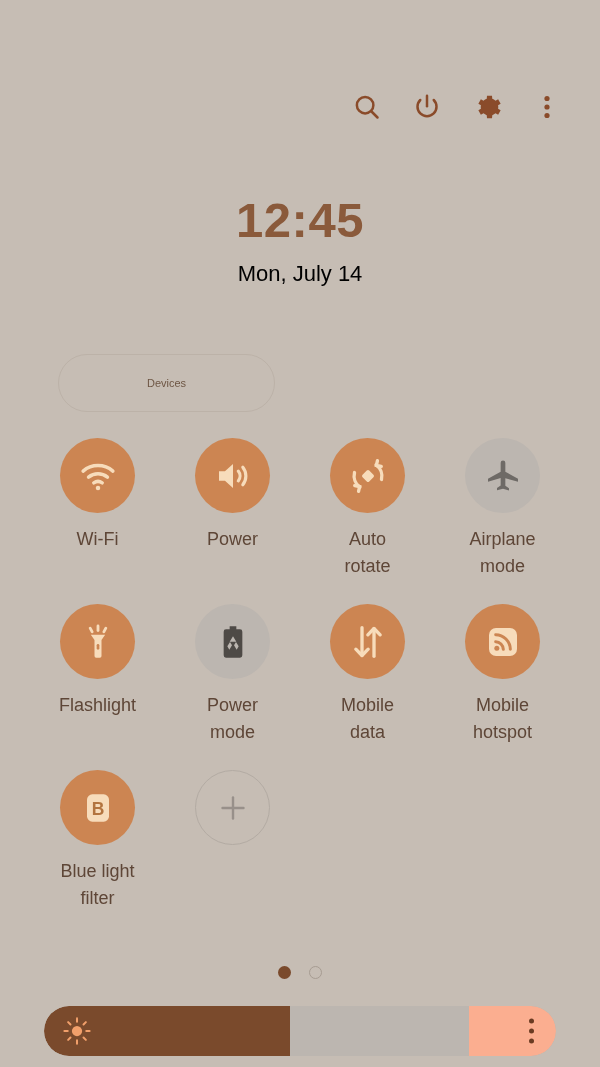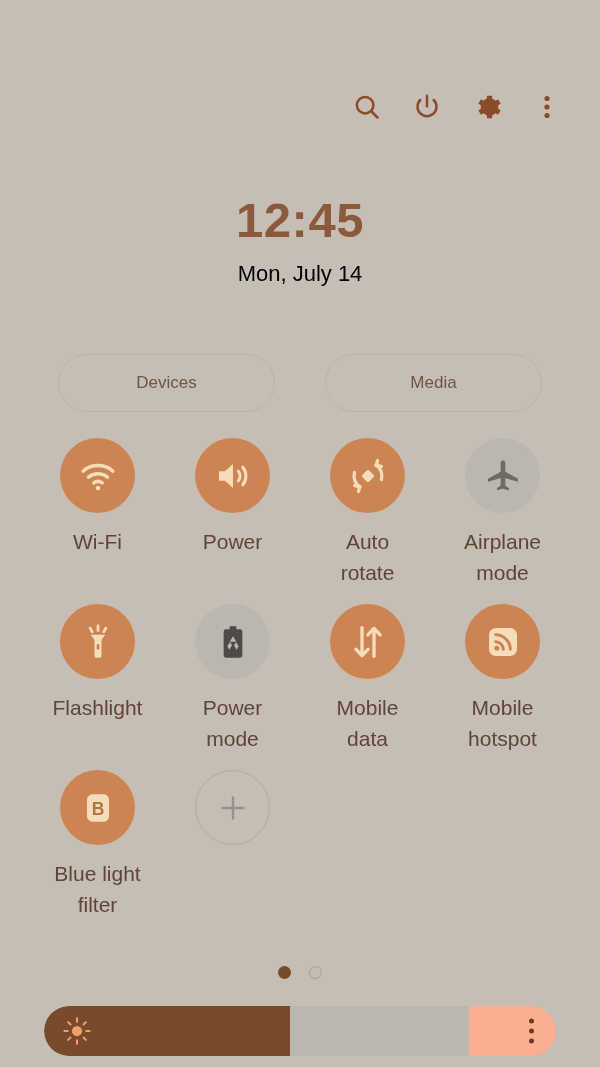--- a/index.html
+++ b/index.html
@@ -67,21 +67,21 @@
     justify-content: space-between;
   }
   .pill {
     width: 217px;
     height: 58px;
     border-radius: 29px;
     border: 1px solid #BCB2A8;
     display: flex;
     align-items: center;
     justify-content: center;
-    font-size: 17px;
+    font-size: 11px;
     color: #6E5644;
     box-sizing: border-box;
     cursor: pointer;
     background: transparent;
   }
 
   
   .grid {
     position: absolute;
     top: 438px;
@@ -109,21 +109,21 @@
     flex: 0 0 auto;
   }
   .tile-circle.on  { background: #CC8552; }
   .tile-circle.off { background: #BCB6B0; }
   .tile-circle.add {
     background: transparent;
     border: 1.5px solid #B3ABA3;
   }
   .tile-label {
     margin-top: 13px;
-    font-size: 21px;
+    font-size: 18px;
     line-height: 1.48;
     color: #5E4637;
     text-align: center;
     max-width: 118px;
     white-space: pre-line;
   }
 
   
   .dots {
     position: absolute;
@@ -233,21 +233,20 @@
   </div>
 </div>
 
 <div class="clock-block">
   <div class="clock-time">12:45</div>
   <div class="clock-date">Mon, July 14</div>
 </div>
 
 <div class="pill-row">
   <div class="pill">Devices</div>
-  <div class="pill">Media</div>
 </div>
 
 <div class="grid">
 
   <div class="tile">
     <div class="tile-circle on">
       <svg width="42" height="42" viewBox="0 0 24 24" fill="none" stroke="#F7DCBB" stroke-width="2" stroke-linecap="round">
         <path d="M3.5 9.2a13 13 0 0 1 17 0"></path>
           <path d="M6.6 12.6a8.6 8.6 0 0 1 10.8 0"></path>
         <path d="M9.6 15.9a4.2 4.2 0 0 1 4.8 0"></path>

